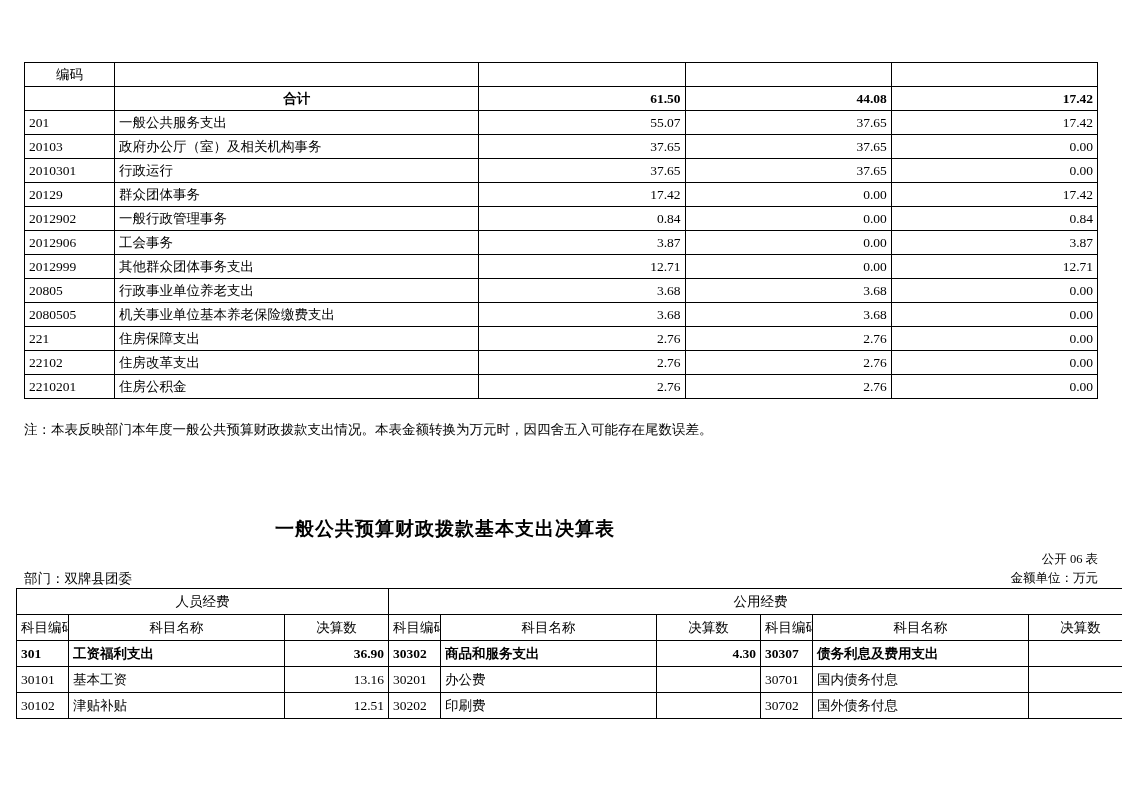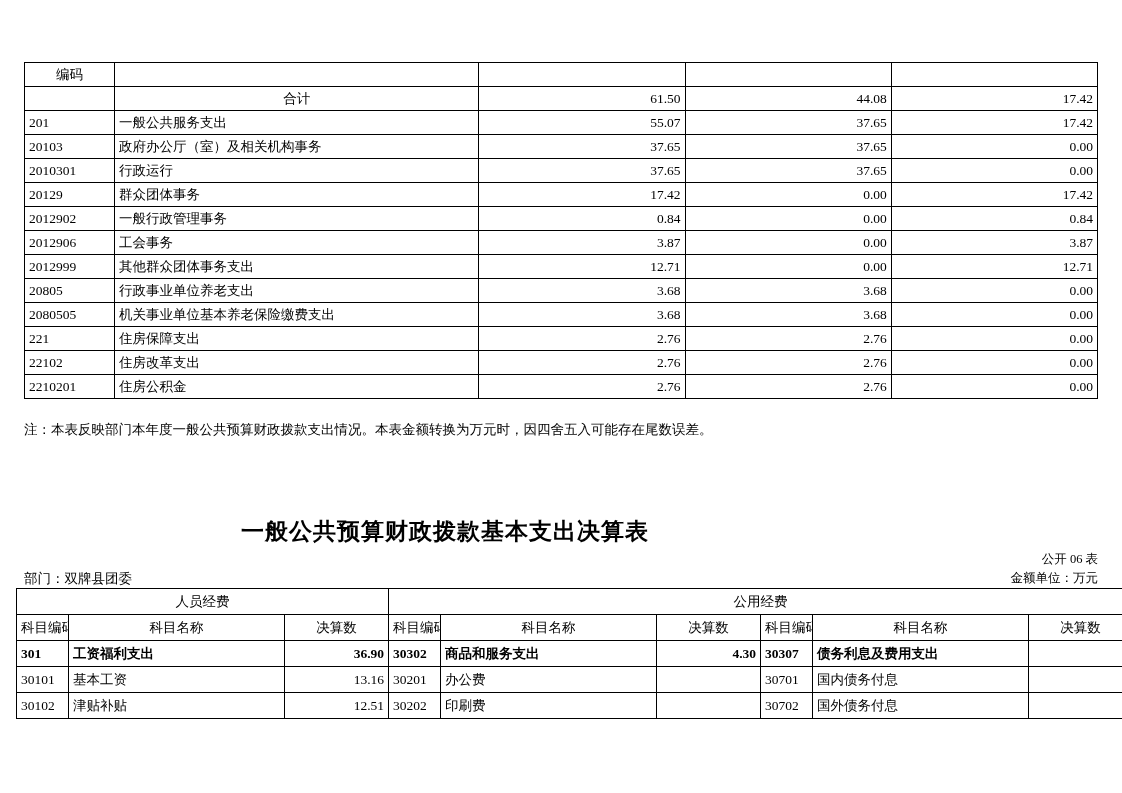--- a/index.html
+++ b/index.html
@@ -42,40 +42,40 @@
     line-height: 19px;
     vertical-align: middle;
     white-space: nowrap;
     overflow: hidden;
   }
   .c-code   { width: 90px; }
   .c-name   { width: 364px; }
   .c-num    { width: 206px; text-align: right; }
   .num { text-align: right; padding-right: 6px; }
   .ctr { text-align: center; margin-top: 44px; }
-  .bold { font-weight: normal; }
+  .bold { font-weight: bold; }
   .tall { height: 44px; }
 
   .note {
     position: absolute;
     left: 24px;
     top: 421px;
     font-size: 13.5px;
     line-height: 18px;
     white-space: nowrap;
   }
 
   
   .doc-title {
     position: absolute;
     left: 0;
     top: 516px;
     width: 890px;
     text-align: center;
-    font-size: 23px;
+    font-size: 19px;
     font-weight: bold;
     letter-spacing: 1px;
     font-family: "Liberation Serif", "DejaVu Serif", serif;
   }
   .meta-right-1 {
     position: absolute;
     right: 24px;
     top: 551px;
     font-size: 12.5px;
     margin-left: 8px;

